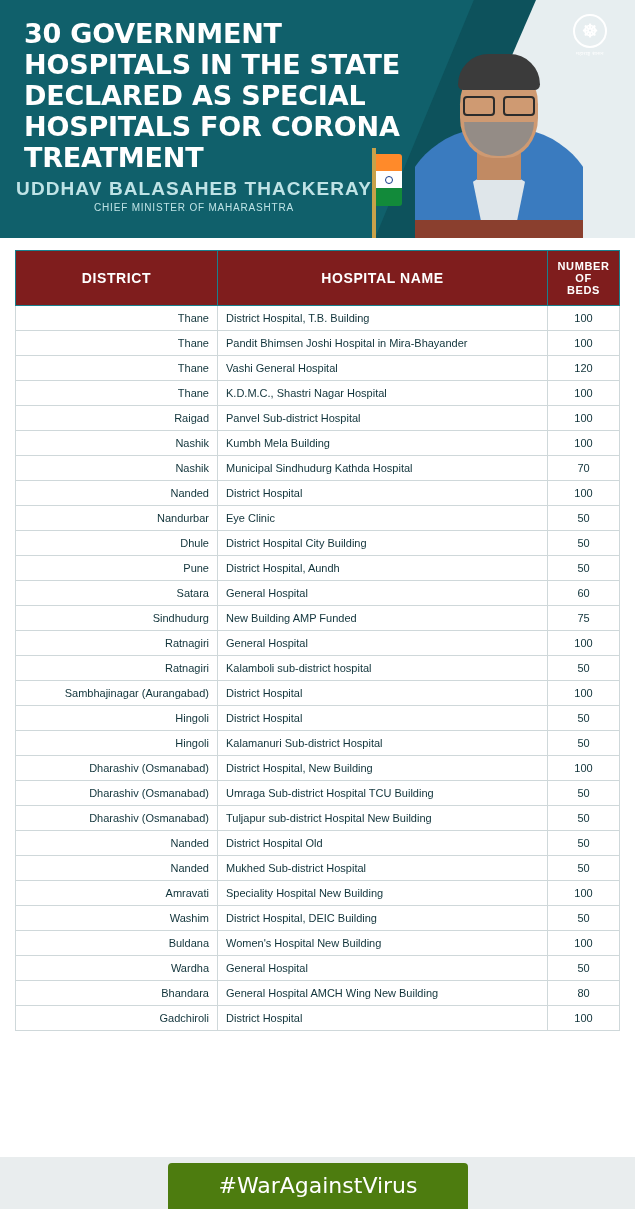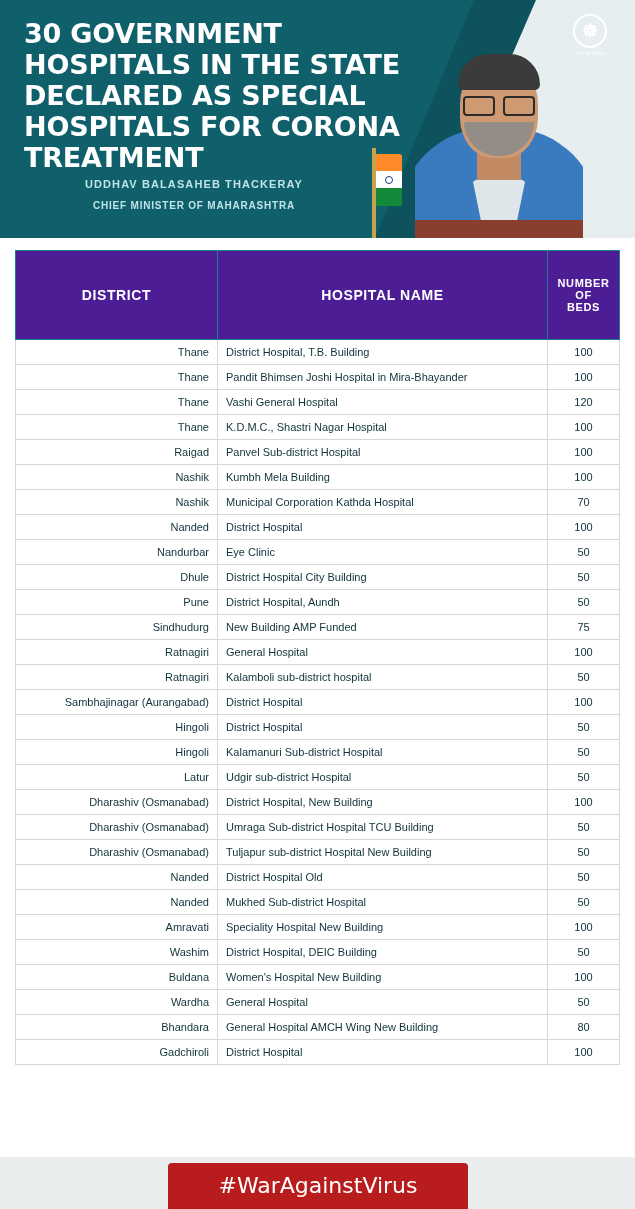--- a/index.html
+++ b/index.html
@@ -171,45 +171,45 @@
     font-family: "DejaVu Sans", sans-serif;
   }
   .sub {
     position: absolute;
     left: 16px; top: 178px;
     width: 356px;
     text-align: center;
     color: #bfe3e6;
   }
   .sub .name {
-    font-size: 11px; font-weight: bold; letter-spacing: 1.1px;
+    font-size: 19px; font-weight: bold; letter-spacing: 1.1px;
   }
   .sub .role {
-    font-size: 10px; font-weight: bold; letter-spacing: .8px; margin-top: 10px;
+    font-size: 10px; font-weight: normal; letter-spacing: .8px; margin-top: 2px;
   }
 
   
   .table-wrap {
     position: absolute;
     left: 15px; top: 250px;
     width: 605px;
   }
   table {
     width: 100%;
     border-collapse: collapse;
     font-size: 11px;
     color: #10333a;
   }
   thead th {
-    background: #4c1d95;
+    background: #7f1d1d;
     color: #ffffff;
     font-weight: bold;
     font-size: 14px;
     letter-spacing: .6px;
-    padding: 26px 4px;
+    padding: 9px 4px;
     border: 1px solid #19808d;
     text-transform: uppercase;
   }
   thead th.beds {
     font-size: 11px;
     line-height: 12px;
     width: 72px;
   }
   thead th.district { width: 202px; }
   tbody td {
@@ -228,21 +228,21 @@
     position: absolute;
     left: 0; bottom: 0;
     width: 635px;
     height: 52px;
     background: #e9edee;
   }
   .footer-band {
     position: absolute;
     left: 168px; bottom: 0;
     width: 300px; height: 46px;
-    background: #b91c1c;
+    background: #4d7c0f;
     border-radius: 4px 4px 0 0;
     color: #ffffff;
     font-size: 22px;
     text-align: center;
     line-height: 46px;
     font-family: "DejaVu Sans", sans-serif;
   }
 </style>
 </head>
 <body>
@@ -321,21 +321,21 @@
             <td>Panvel Sub-district Hospital</td>
             <td class="beds">100</td>
           </tr>
           <tr>
             <td class="district">Nashik</td>
             <td>Kumbh Mela Building</td>
             <td class="beds">100</td>
           </tr>
           <tr>
             <td class="district">Nashik</td>
-            <td>Municipal Corporation Kathda Hospital</td>
+            <td>Municipal Sindhudurg Kathda Hospital</td>
             <td class="beds">70</td>
           </tr>
           <tr>
             <td class="district">Nanded</td>
             <td>District Hospital</td>
             <td class="beds">100</td>
           </tr>
           <tr>
             <td class="district">Nandurbar</td>
             <td>Eye Clinic</td>
@@ -343,20 +343,25 @@
           </tr>
           <tr>
             <td class="district">Dhule</td>
             <td>District Hospital City Building</td>
             <td class="beds">50</td>
           </tr>
           <tr>
             <td class="district">Pune</td>
             <td>District Hospital, Aundh</td>
             <td class="beds">50</td>
+          </tr>
+          <tr>
+            <td class="district">Satara</td>
+            <td>General Hospital</td>
+            <td class="beds">60</td>
           </tr>
           <tr>
             <td class="district">Sindhudurg</td>
             <td>New Building AMP Funded</td>
             <td class="beds">75</td>
           </tr>
           <tr>
             <td class="district">Ratnagiri</td>
             <td>General Hospital</td>
             <td class="beds">100</td>
@@ -375,25 +380,20 @@
             <td class="district">Hingoli</td>
             <td>District Hospital</td>
             <td class="beds">50</td>
           </tr>
           <tr>
             <td class="district">Hingoli</td>
             <td>Kalamanuri Sub-district Hospital</td>
             <td class="beds">50</td>
           </tr>
           <tr>
-            <td class="district">Latur</td>
-            <td>Udgir sub-district Hospital</td>
-            <td class="beds">50</td>
-          </tr>
-          <tr>
             <td class="district">Dharashiv (Osmanabad)</td>
             <td>District Hospital, New Building</td>
             <td class="beds">100</td>
           </tr>
           <tr>
             <td class="district">Dharashiv (Osmanabad)</td>
             <td>Umraga Sub-district Hospital TCU Building</td>
             <td class="beds">50</td>
           </tr>
           <tr>

